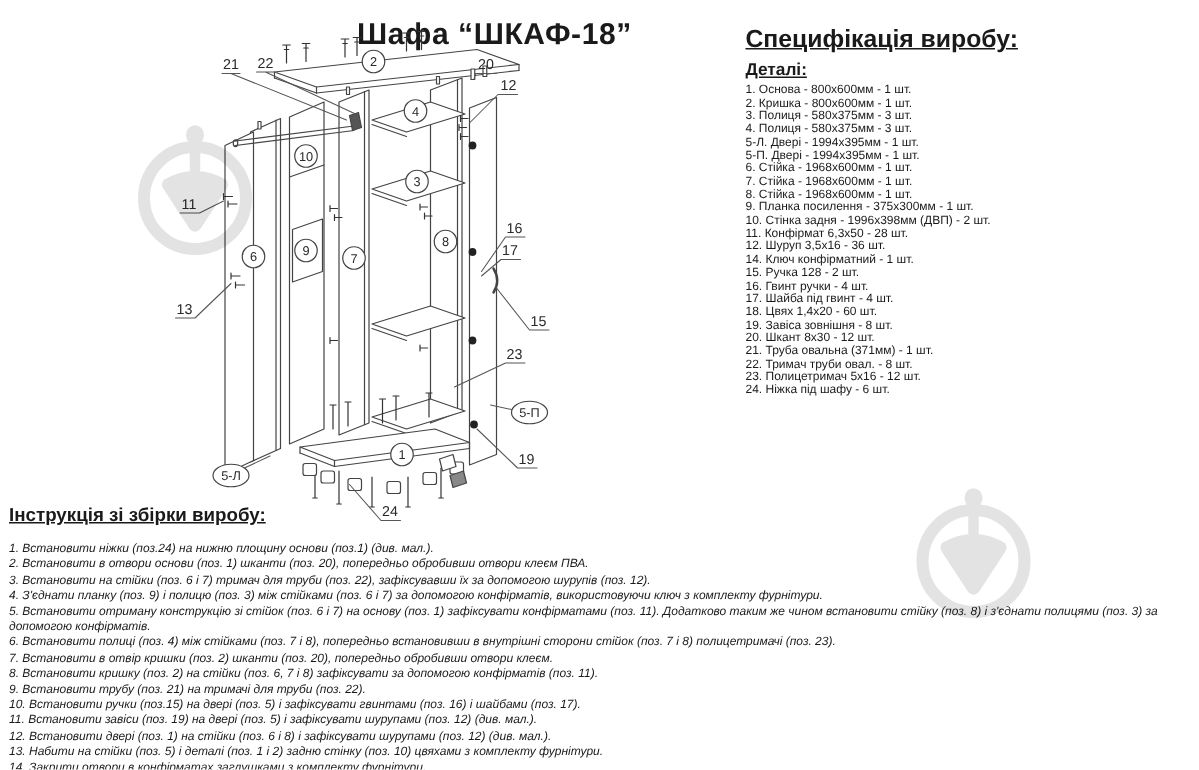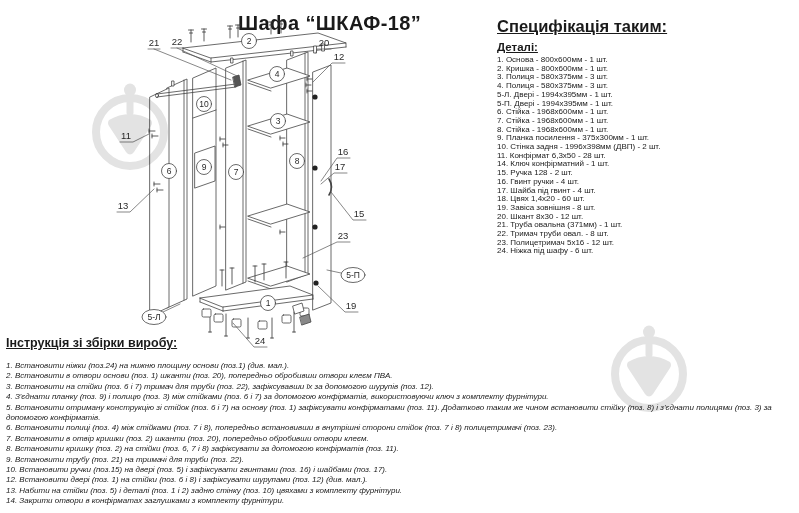--- a/index.html
+++ b/index.html
@@ -222,37 +222,38 @@
   <ellipse cx="48" cy="10" rx="6" ry="6.5" fill="#e3e3e3"></ellipse>
 </svg>
 <svg class="watermark wm2" width="96" height="100" viewBox="0 0 96 100">
   <circle cx="48" cy="52" r="34" fill="none" stroke="#e3e3e3" stroke-width="8"></circle>
   <path d="M27,40 Q25,43 27,46 L44,72 Q48,77 52,72 L69,46 Q71,43 69,40 Q59,34 48,34 Q37,34 27,40 Z" fill="#e3e3e3"></path>
   <rect x="44.5" y="12" width="7" height="23" rx="2" fill="#e3e3e3"></rect>
   <ellipse cx="48" cy="10" rx="6" ry="6.5" fill="#e3e3e3"></ellipse>
 </svg>
 
 <div class="spec">
-  <div class="spec-heading">Специфікація таким:</div>
+  <div class="spec-heading">Специфікація виробу:</div>
   <div class="sub-heading">Деталі:</div>
   <div class="spec-list">
       <div>1. Основа - 800х600мм - 1 шт.</div>
       <div>2. Кришка - 800х600мм - 1 шт.</div>
       <div>3. Полиця - 580х375мм - 3 шт.</div>
       <div>4. Полиця - 580х375мм - 3 шт.</div>
       <div>5-Л. Двері - 1994х395мм - 1 шт.</div>
       <div>5-П. Двері - 1994х395мм - 1 шт.</div>
       <div>6. Стійка - 1968х600мм - 1 шт.</div>
       <div>7. Стійка - 1968х600мм - 1 шт.</div>
       <div>8. Стійка - 1968х600мм - 1 шт.</div>
       <div>9. Планка посилення - 375х300мм - 1 шт.</div>
       <div>10. Стінка задня - 1996х398мм (ДВП) - 2 шт.</div>
     </div>
   <div class="spec-list">
       <div>11. Конфірмат 6,3х50 - 28 шт.</div>
+      <div>12. Шуруп 3,5х16 - 36 шт.</div>
       <div>14. Ключ конфірматний - 1 шт.</div>
       <div>15. Ручка 128 - 2 шт.</div>
       <div>16. Гвинт ручки - 4 шт.</div>
       <div>17. Шайба під гвинт - 4 шт.</div>
       <div>18. Цвях 1,4х20 - 60 шт.</div>
       <div>19. Завіса зовнішня - 8 шт.</div>
       <div>20. Шкант 8х30 - 12 шт.</div>
       <div>21. Труба овальна (371мм) - 1 шт.</div>
       <div>22. Тримач труби овал. - 8 шт.</div>
       <div>23. Полицетримач 5х16 - 12 шт.</div>
@@ -266,17 +267,18 @@
       <div>1. Встановити ніжки (поз.24) на нижню площину основи (поз.1) (див. мал.).</div>
       <div>2. Встановити в отвори основи (поз. 1) шканти (поз. 20), попередньо обробивши отвори клеєм ПВА.</div>
       <div>3. Встановити на стійки (поз. 6 і 7) тримач для труби (поз. 22), зафіксувавши їх за допомогою шурупів (поз. 12).</div>
       <div>4. З'єднати планку (поз. 9) і полицю (поз. 3) між стійками (поз. 6 і 7) за допомогою конфірматів, використовуючи ключ з комплекту фурнітури.</div>
       <div>5. Встановити отриману конструкцію зі стійок (поз. 6 і 7) на основу (поз. 1) зафіксувати конфірматами (поз. 11). Додатково таким же чином встановити стійку (поз. 8) і з'єднати полицями (поз. 3) за допомогою конфірматів.</div>
       <div>6. Встановити полиці (поз. 4) між стійками (поз. 7 і 8), попередньо встановивши в внутрішні сторони стійок (поз. 7 і 8) полицетримачі (поз. 23).</div>
       <div>7. Встановити в отвір кришки (поз. 2) шканти (поз. 20), попередньо обробивши отвори клеєм.</div>
       <div>8. Встановити кришку (поз. 2) на стійки (поз. 6, 7 і 8) зафіксувати за допомогою конфірматів (поз. 11).</div>
       <div>9. Встановити трубу (поз. 21) на тримачі для труби (поз. 22).</div>
       <div>10. Встановити ручки (поз.15) на двері (поз. 5) і зафіксувати гвинтами (поз. 16) і шайбами (поз. 17).</div>
+      <div>11. Встановити завіси (поз. 19) на двері (поз. 5) і зафіксувати шурупами (поз. 12) (див. мал.).</div>
       <div>12. Встановити двері (поз. 1) на стійки (поз. 6 і 8) і зафіксувати шурупами (поз. 12) (див. мал.).</div>
       <div>13. Набити на стійки (поз. 5) і деталі (поз. 1 і 2) задню стінку (поз. 10) цвяхами з комплекту фурнітури.</div>
       <div>14. Закрити отвори в конфірматах заглушками з комплекту фурнітури.</div>
     </div>
 </div>
 
 </body></html>

